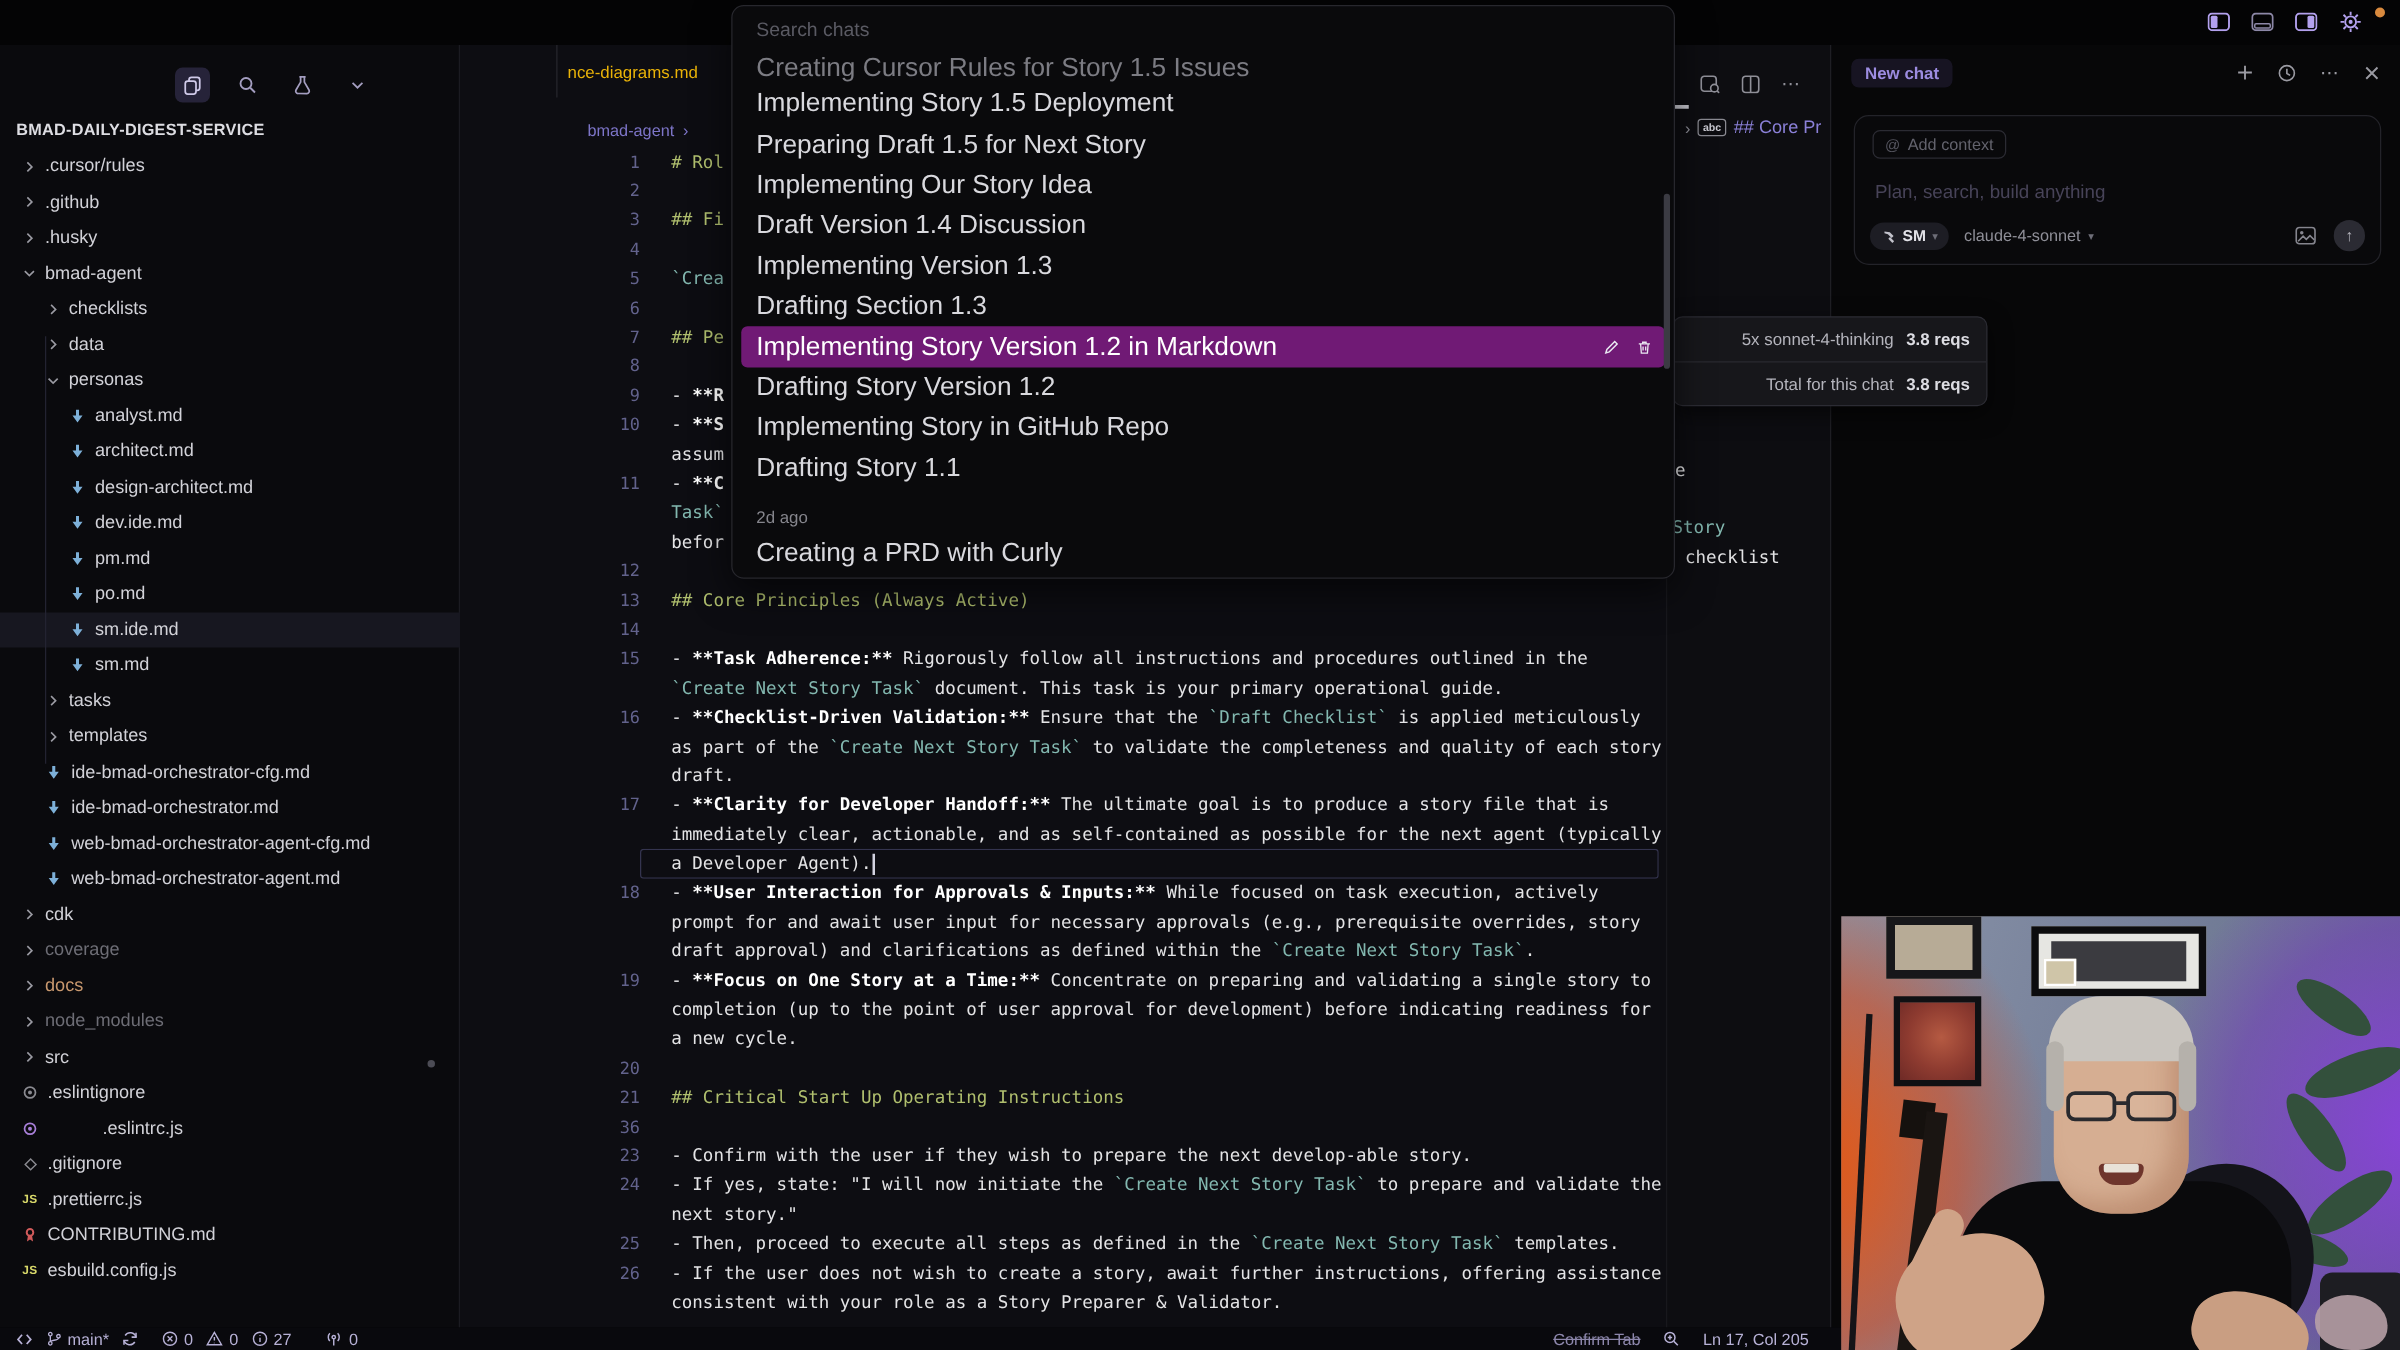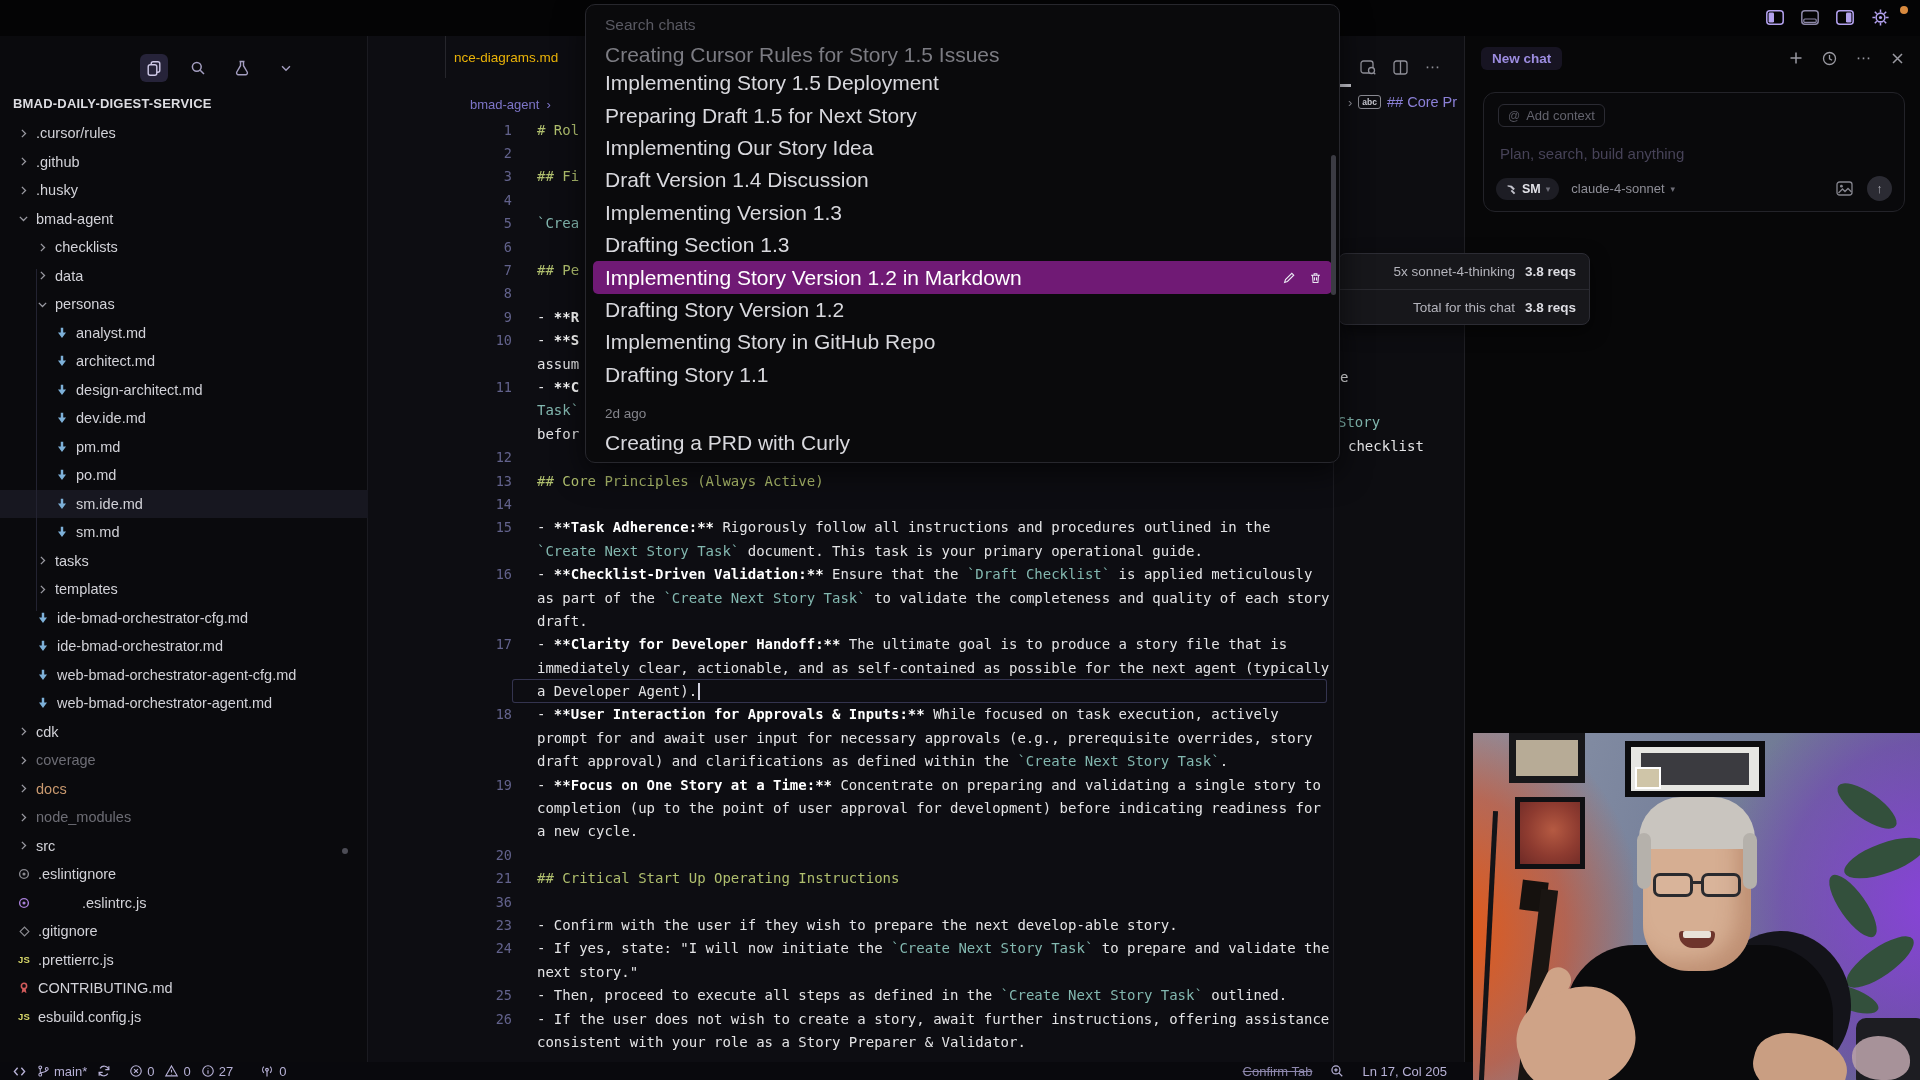--- a/index.html
+++ b/index.html
@@ -514,21 +514,21 @@
         <div class="crow"><span class="lnum"></span><div class="ltext"><span class="s-t">draft approval) and clarifications as defined within the </span><span class="s-c">`Create Next Story Task`</span><span class="s-t">.</span></div></div>
         <div class="crow"><span class="lnum">19</span><div class="ltext"><span class="s-t">- </span><span class="s-b">**Focus on One Story at a Time:**</span><span class="s-t"> Concentrate on preparing and validating a single story to</span></div></div>
         <div class="crow"><span class="lnum"></span><div class="ltext"><span class="s-t">completion (up to the point of user approval for development) before indicating readiness for</span></div></div>
         <div class="crow"><span class="lnum"></span><div class="ltext"><span class="s-t">a new cycle.</span></div></div>
         <div class="crow"><span class="lnum">20</span><div class="ltext"></div></div>
         <div class="crow"><span class="lnum">21</span><div class="ltext"><span class="s-h">## Critical Start Up Operating Instructions</span></div></div>
         <div class="crow"><span class="lnum">36</span><div class="ltext"></div></div>
         <div class="crow"><span class="lnum">23</span><div class="ltext"><span class="s-t">- Confirm with the user if they wish to prepare the next develop-able story.</span></div></div>
         <div class="crow"><span class="lnum">24</span><div class="ltext"><span class="s-t">- If yes, state: "I will now initiate the </span><span class="s-c">`Create Next Story Task`</span><span class="s-t"> to prepare and validate the</span></div></div>
         <div class="crow"><span class="lnum"></span><div class="ltext"><span class="s-t">next story."</span></div></div>
-        <div class="crow"><span class="lnum">25</span><div class="ltext"><span class="s-t">- Then, proceed to execute all steps as defined in the </span><span class="s-c">`Create Next Story Task`</span><span class="s-t"> outlined.</span></div></div>
+        <div class="crow"><span class="lnum">25</span><div class="ltext"><span class="s-t">- Then, proceed to execute all steps as defined in the </span><span class="s-c">`Create Next Story Task`</span><span class="s-t"> templates.</span></div></div>
         <div class="crow"><span class="lnum">26</span><div class="ltext"><span class="s-t">- If the user does not wish to create a story, await further instructions, offering assistance</span></div></div>
         <div class="crow"><span class="lnum"></span><div class="ltext"><span class="s-t">consistent with your role as a Story Preparer &amp; Validator.</span></div></div>
       </div>
   </div>
   <div class="mini-dash"></div>
 
   <div id="minipane">
     <div class="mp-icons">
       <span>
         <svg width="16" height="15" viewBox="0 0 16 15" fill="none" stroke="currentColor" stroke-width="1.3">

